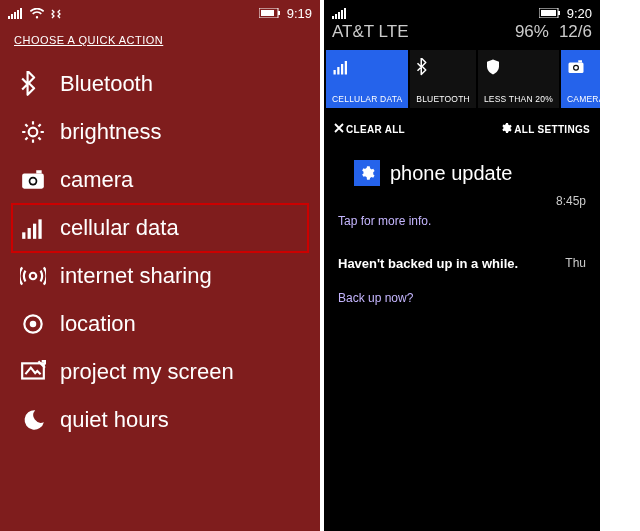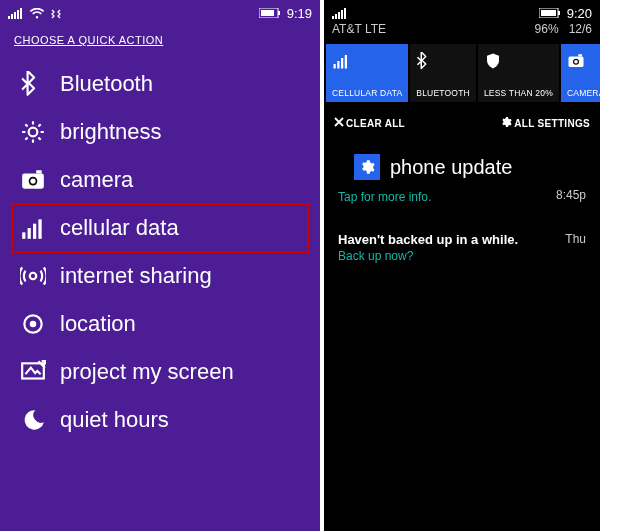--- a/index.html
+++ b/index.html
@@ -12,39 +12,39 @@
     gap: 4px;
     overflow: hidden;
   }
   .phone {
     background: #000;
     color: #fff;
     height: 531px;
     position: relative;
     overflow: hidden;
   }
-  .phone-left { width: 320px; background:#4c1d95; }
+  .phone-left { width: 320px; background:#7f1d1d; }
   .phone-right { width: 276px; }
 
   
   .status {
     display: flex;
     align-items: center;
     font-size: 12px;
     padding: 4px 8px 0 8px;
     height: 22px;
     color:#fff;
   }
   .status .spacer { flex: 1; }
   .status .time { font-size: 13px; margin-left:6px;}
   .status .batt { margin-left:4px; }
   .status svg { display:block; }
 
   .carrier-row {
-    font-size: 12px;
+    font-size: 17px;
     padding: 0 8px 4px 8px;
     display:flex;
     align-items:flex-end;
     color:#ccc;
   }
   .carrier-row .spacer{flex:1;}
 
   
   .heading {
     font-size: 11px;
@@ -126,21 +126,21 @@
     width:26px;height:26px;background:#2563eb;display:flex;align-items:center;justify-content:center;
   }
   .notif-body{
     display:flex;
     align-items:flex-start;
     padding: 2px 0 10px 0;
     font-size:13px;
   }
   .notif-body .msg{flex:1;}
   .notif-body .title{font-weight:600;color:#fff;}
-  .notif-body .sub{color:#14b8a6;font-size:12px;margin-top:2px;}
+  .notif-body .sub{color:#c4b5fd;font-size:12px;margin-top:20px;}
   .notif-body .ts{color:#ccc;font-size:12px;margin-left:24px;white-space:nowrap;}
 
   svg { fill: currentColor; }
 </style>
 </head>
 <body>
 
 <div class="phone phone-left">
   <div class="status">
     <span>

